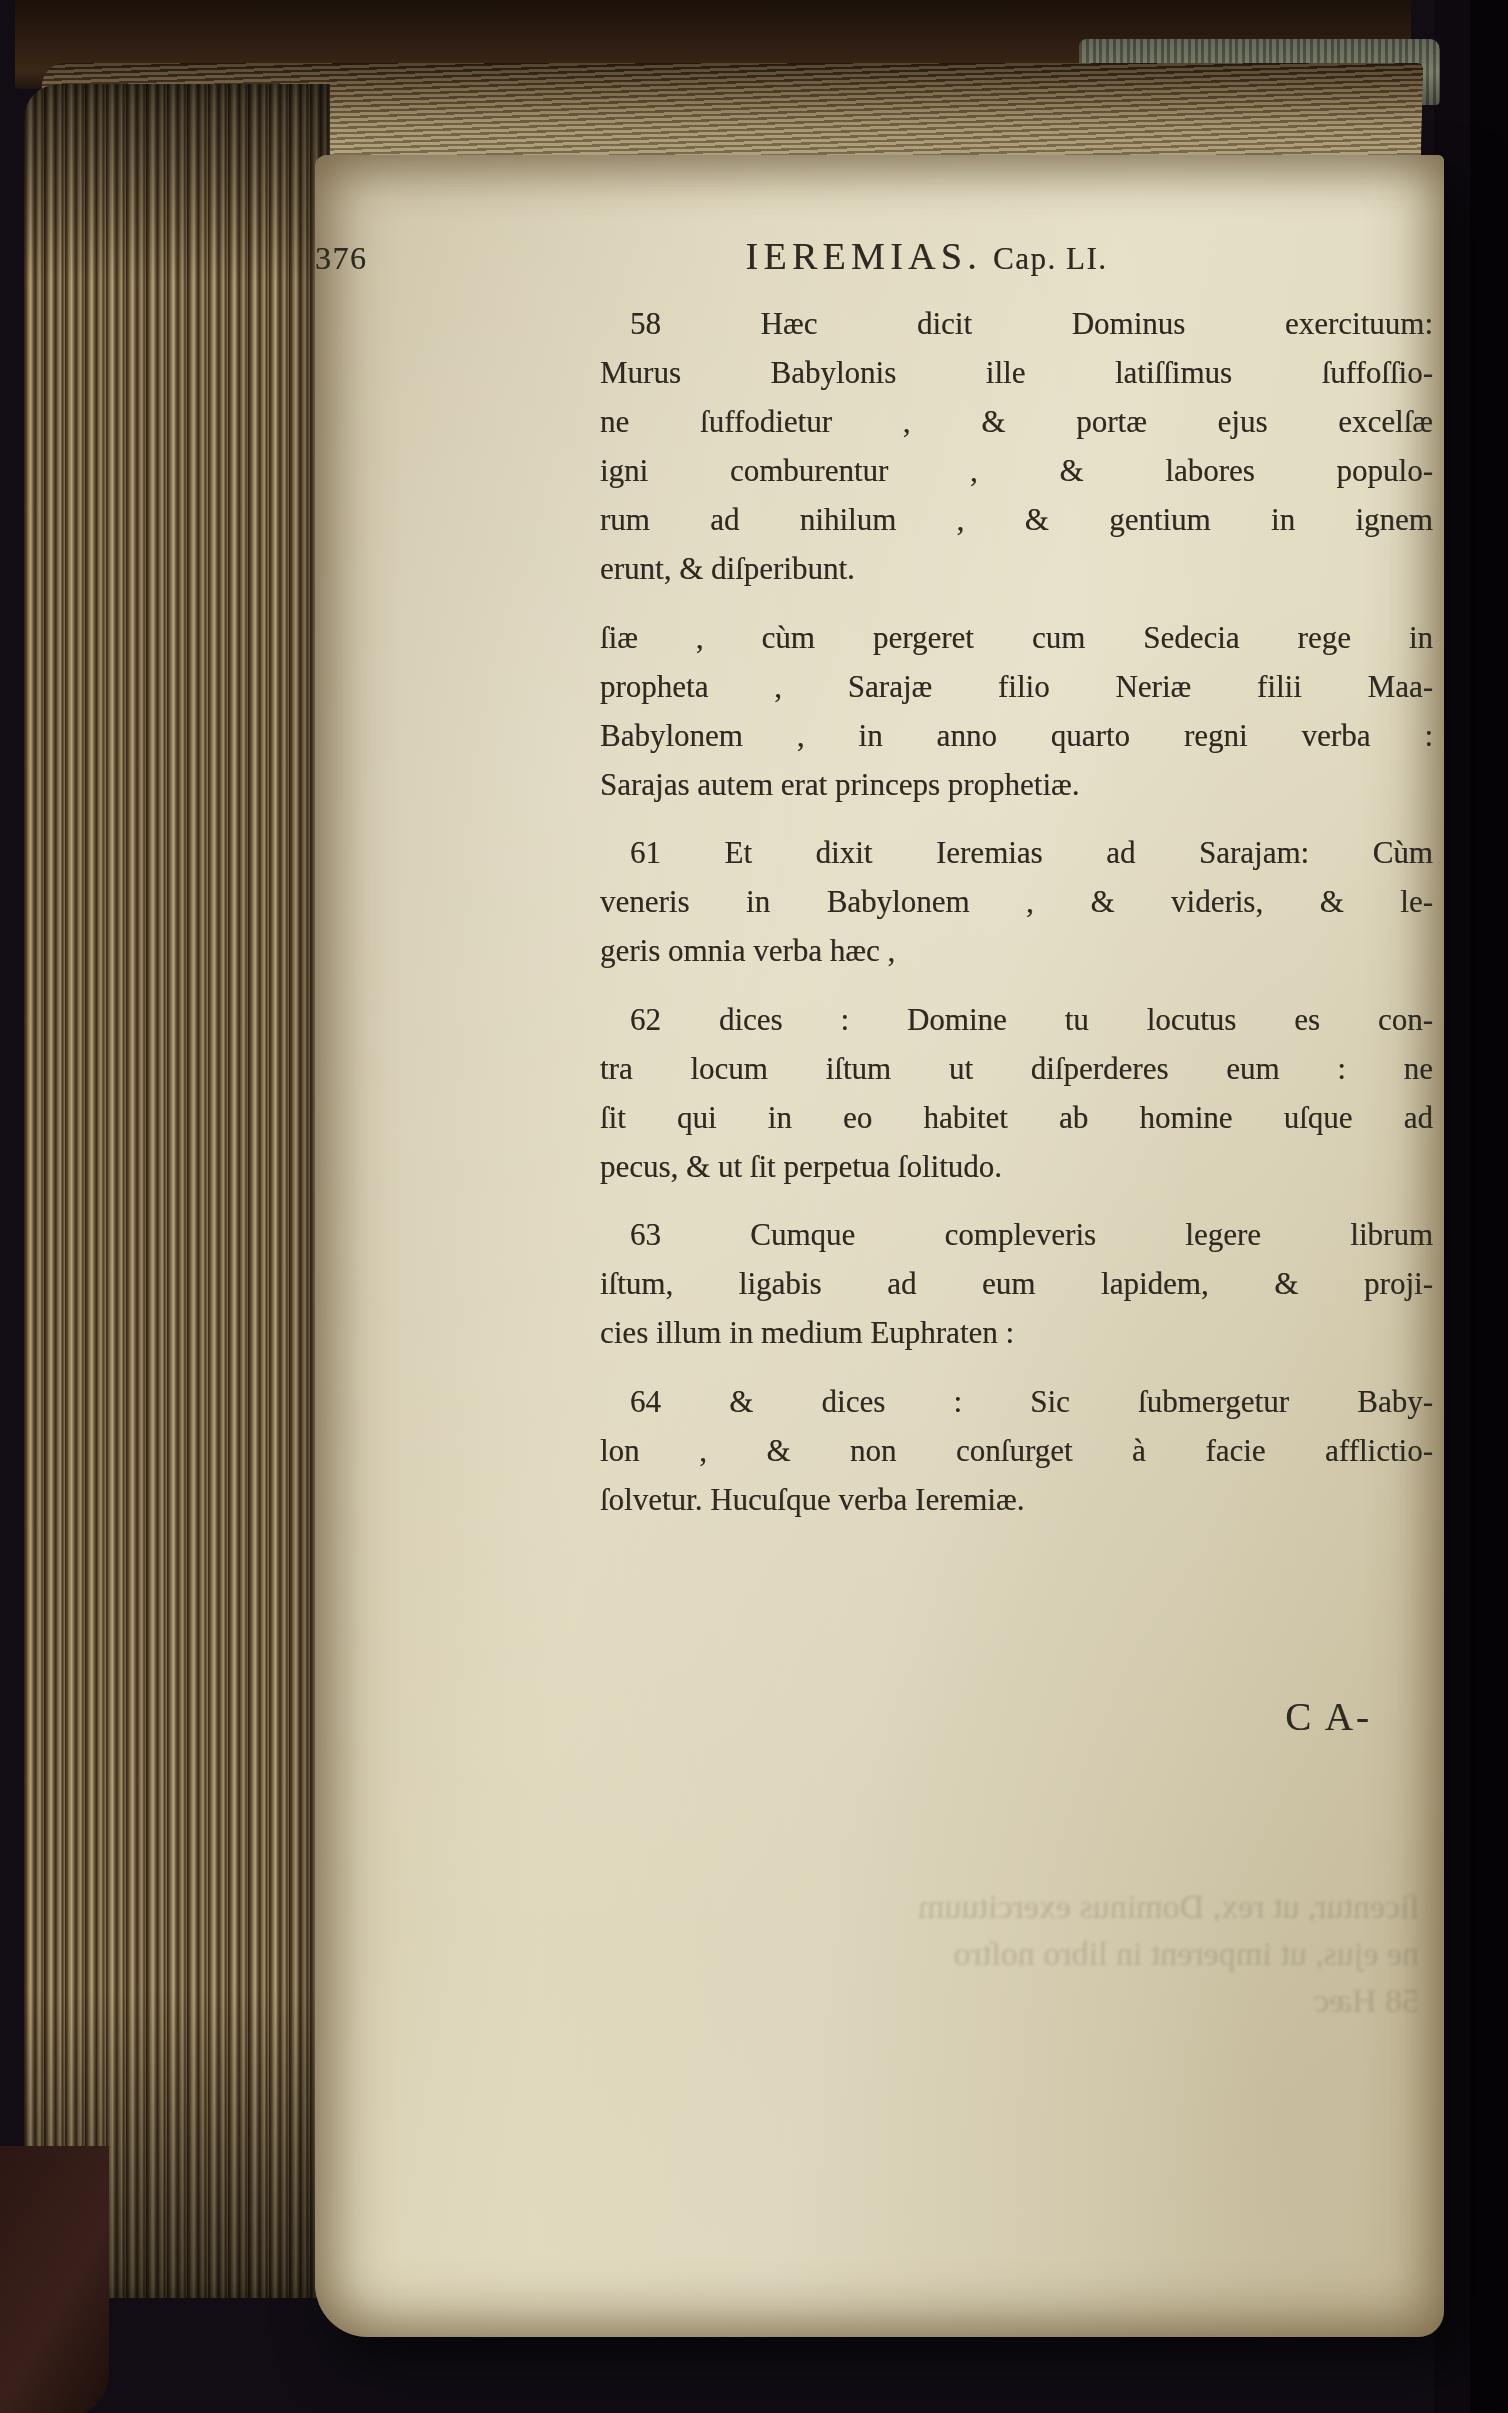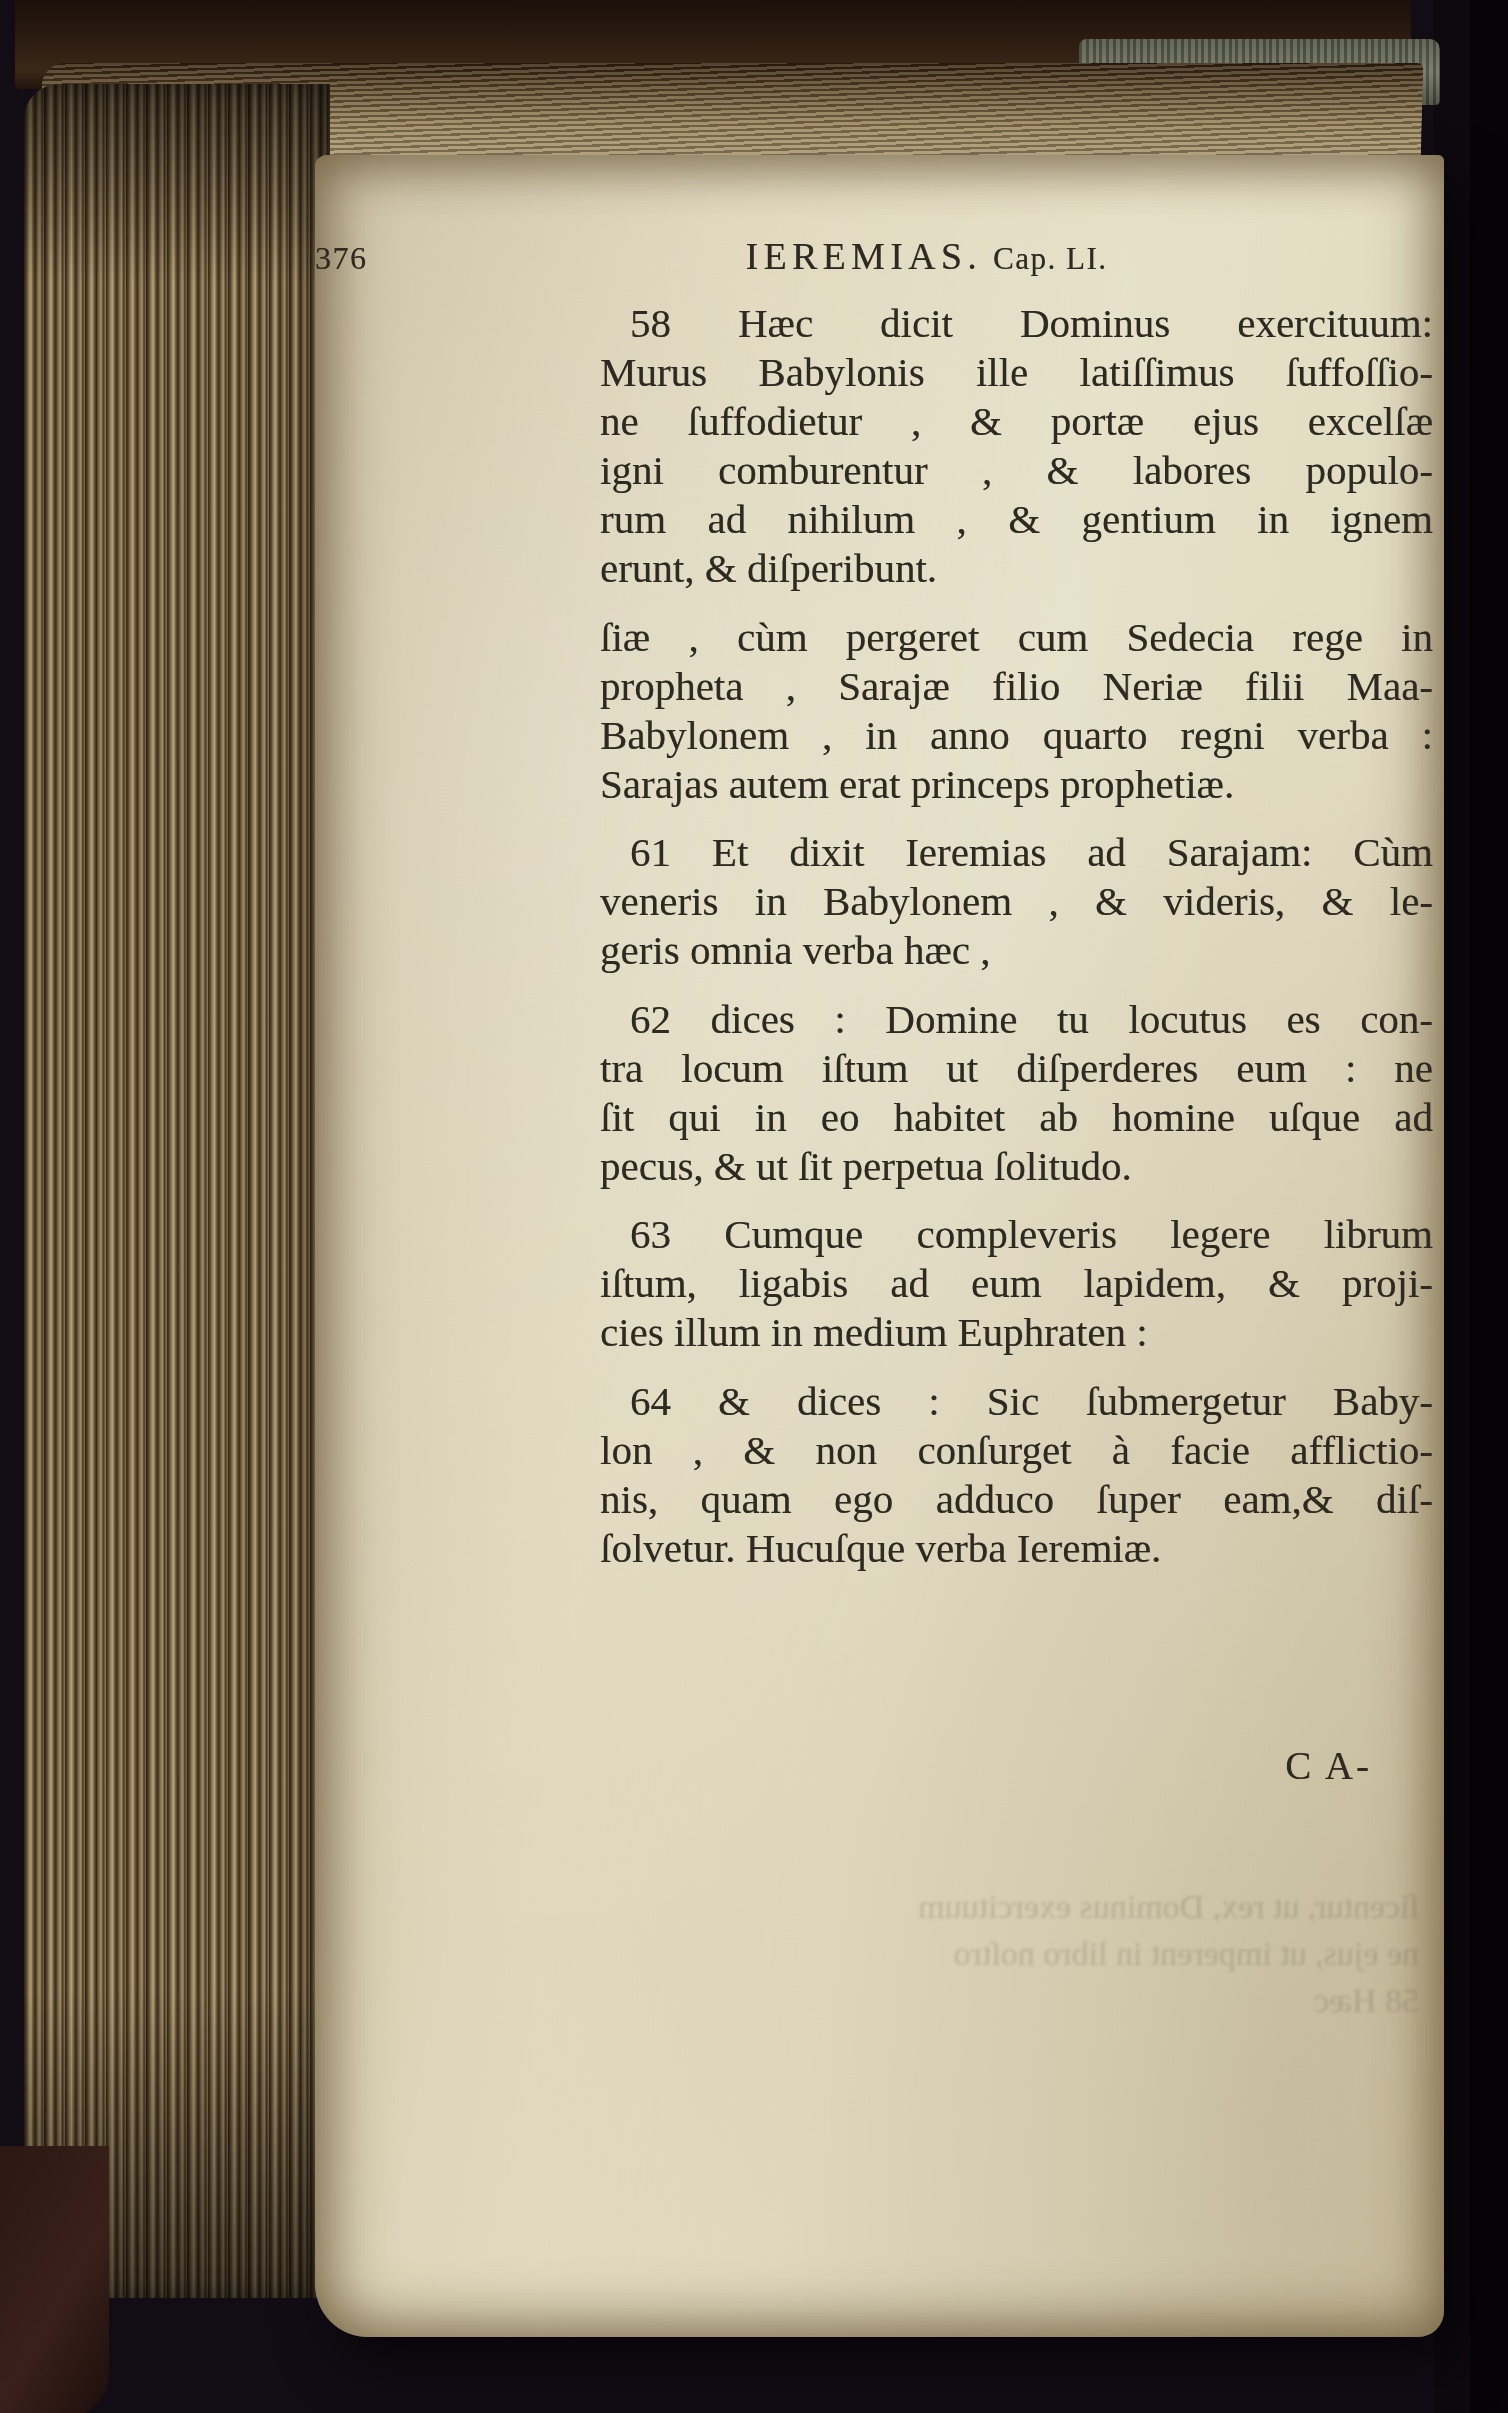--- a/index.html
+++ b/index.html
@@ -83,21 +83,21 @@
     padding-right: 30px;
     text-shadow: 0.3px 0.3px 0 rgba(46,42,33,0.55);
   }
   .pagenum { width: 124px; font-size: 32px; letter-spacing: 1.5px; }
   .running-title { flex:1; text-align:center; font-size: 38px; letter-spacing: 5.3px; white-space: nowrap; }
   .running-title .chap { font-size: 31px; letter-spacing: 1.5px; margin-left: 11px; }
 
   .text-block {
     margin-top: 21px;
     padding-left: 285px; padding-right: 11px;
-    font-size: 41px;
+    font-size: 31px;
     line-height: 49px;
     text-shadow: 0.3px 0.3px 0 rgba(46,42,33,0.5);
   }
   .verse { margin-bottom: 19.6px; }
   .line  { text-align: justify; text-align-last: justify; }
   .line.first { padding-left: 30px; }
   .line.last  { text-align-last: left; }
 
   .catchword {
     margin-top: 170px;
@@ -172,21 +172,20 @@
           <div class="line last">pecus, &amp; ut ſit perpetua ſolitudo.</div>
         </div>
         <div class="verse">
           <div class="line first">63 Cumque compleveris legere librum</div>
           <div class="line">iſtum, ligabis ad eum lapidem, &amp; proji-</div>
           <div class="line last">cies illum in medium Euphraten :</div>
         </div>
         <div class="verse">
           <div class="line first">64 &amp; dices : Sic ſubmergetur Baby-</div>
           <div class="line">lon , &amp; non conſurget à facie afflictio-</div>
-          <div class="line">nis, quam ego adduco ſuper eam,&amp; diſ-</div>
           <div class="line last">ſolvetur. Hucuſque verba Ieremiæ.</div>
         </div>
       </div>
 
     <div class="catchword">C A-</div>
 
     <div class="ghost">
         <div class="gline">ſicentur, ut rex, Dominus exercituum</div>
         <div class="gline">ne ejus, ut imperent in libro noſtro</div>
         <div class="gline">58 Hæc</div>

